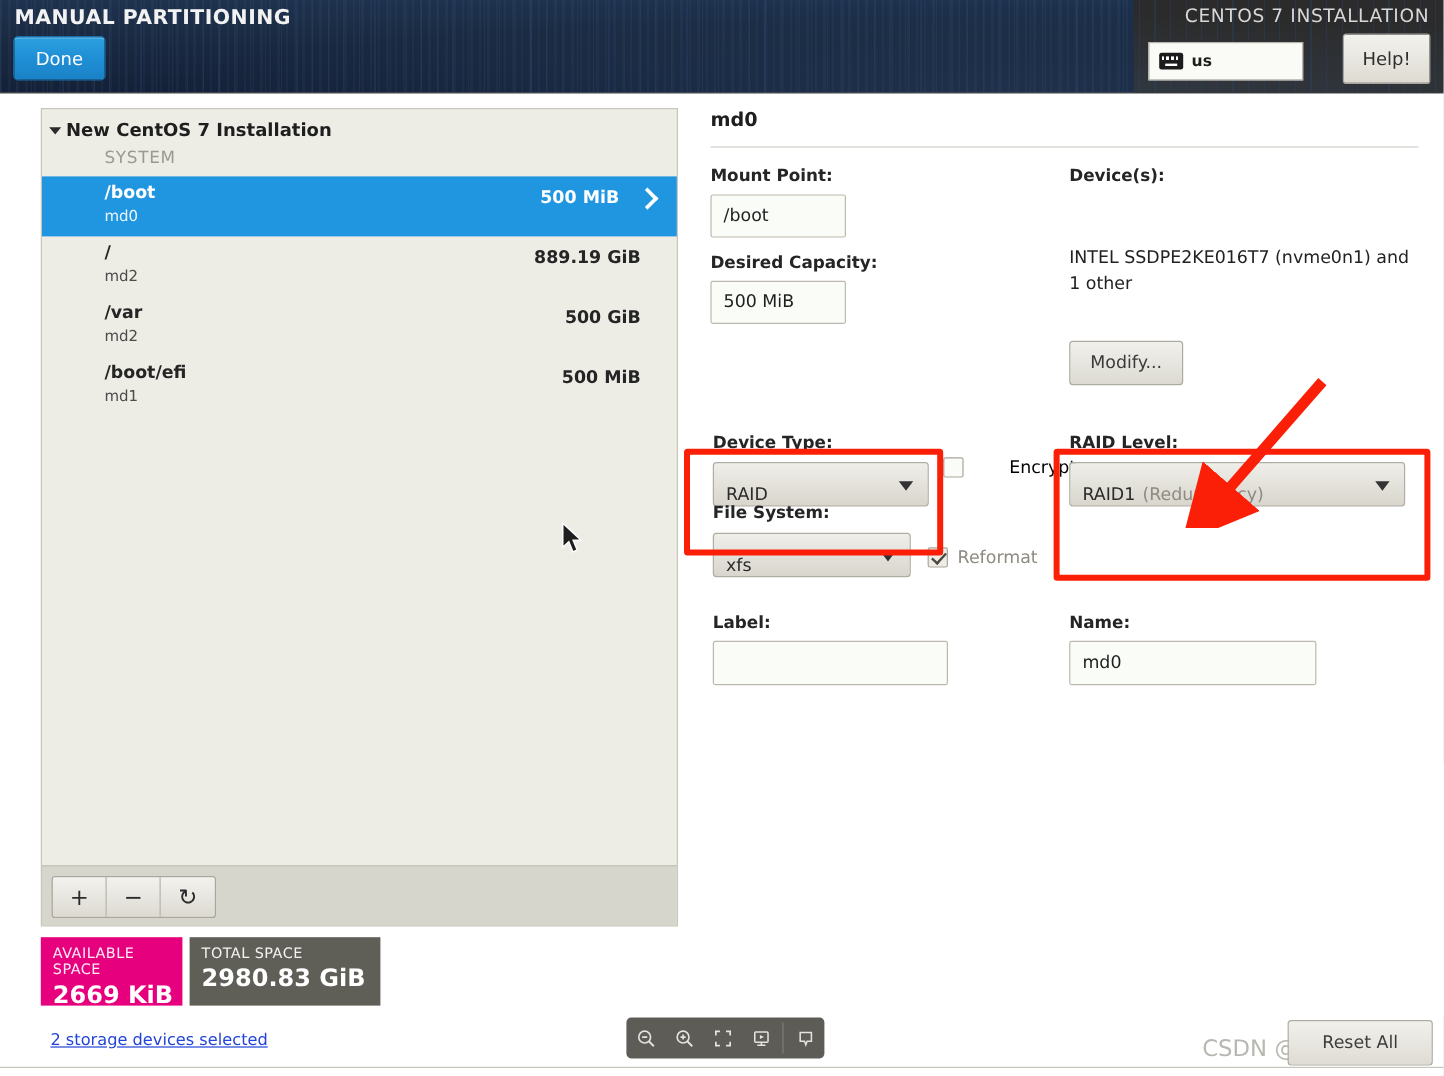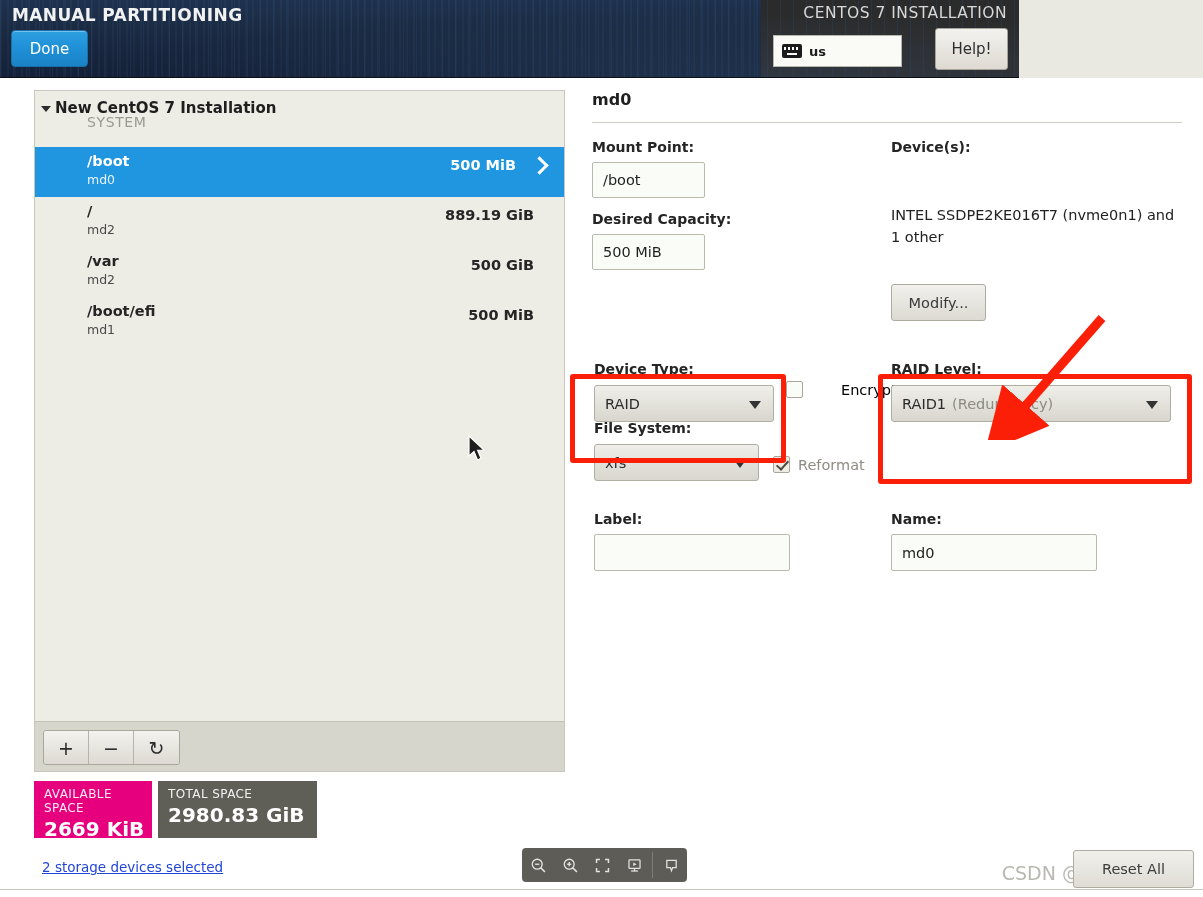--- a/index.html
+++ b/index.html
@@ -6,21 +6,21 @@
   html, body {
     width: 1203px; height: 897px;
     font-family: "DejaVu Sans", sans-serif;
     background: #e9e9e2;
     overflow: hidden;
   }
   #root { position: relative; width: 1203px; height: 897px; }
 
   
   .header {
-    position: absolute; left: 0; top: 0; width: 1019px; height: 78px;
+    position: absolute; left: 0; top: 0; width: 1203px; height: 78px;
     background:
       repeating-linear-gradient(90deg,
         rgba(255,255,255,0.025) 0px, rgba(255,255,255,0.025) 2px,
         rgba(0,0,0,0.03) 2px, rgba(0,0,0,0.03) 7px),
       linear-gradient(180deg, #1f3350 0%, #1b2b44 40%, #14223a 100%);
     border-bottom: 1px solid #0a0f18;
     overflow: hidden;
   }
   .header::after{
     content:""; position:absolute; inset:0;
@@ -95,21 +95,21 @@
     display: flex; align-items: center; padding-left: 6px; gap: 4px;
     cursor: pointer;
   }
   .caret {
     width: 0; height: 0; border-left: 5px solid transparent;
     border-right: 5px solid transparent; border-top: 6px solid #2b2b2b;
     margin-top: 2px;
   }
   .tree-root-label { font-size: 15px; font-weight: bold; color: #1e1e1e; }
   .group-label {
-    position: absolute; left: 52px; top: 23px;
+    position: absolute; left: 52px; top: 33px;
     font-size: 14px; color: #9b9a92; letter-spacing: .6px;
   }
   .part-list { position: absolute; left: 0; top: 56px; width: 100%; }
   .part-row {
     position: relative; height: 50px; padding: 5px 18px 0 52px;
     cursor: pointer;
   }
   .part-row.selected { background: #2196e0; }
   .part-mount {
     font-size: 14.5px; font-weight: bold; color: #252525;
@@ -170,21 +170,21 @@
   .txtfield {
     background: #fafcf7; border: 1px solid #bbb9ae; border-radius: 2px;
     height: 36px; padding: 0 10px; font-size: 14.5px; color: #1f1f1f;
     display: flex; align-items: center; cursor: text;
     font-family: "DejaVu Sans", sans-serif;
   }
   .combo {
     background: linear-gradient(180deg,#efeee9 0%, #d8d6cd 100%);
     border: 1px solid #b0ada3; border-radius: 3px;
     height: 37px; padding: 0 10px; font-size: 14.5px; color: #2b2b2b;
-    display: flex; align-items: center; cursor: pointer; position: relative;
+    display: flex; align-items: flex-end; cursor: pointer; position: relative;
   }
   .combo .arrow {
     position: absolute; right: 12px; top: 50%; margin-top: -3px;
     width: 0; height: 0; border-left: 6px solid transparent;
     border-right: 6px solid transparent; border-top: 8px solid #333;
   }
   .combo .muted { color: #8d8b82; margin-left: 6px; }
   .grey-btn {
     background: linear-gradient(180deg,#f1f0ec 0%, #dcdad2 100%);
     border: 1px solid #adaa9f; border-radius: 3px;

